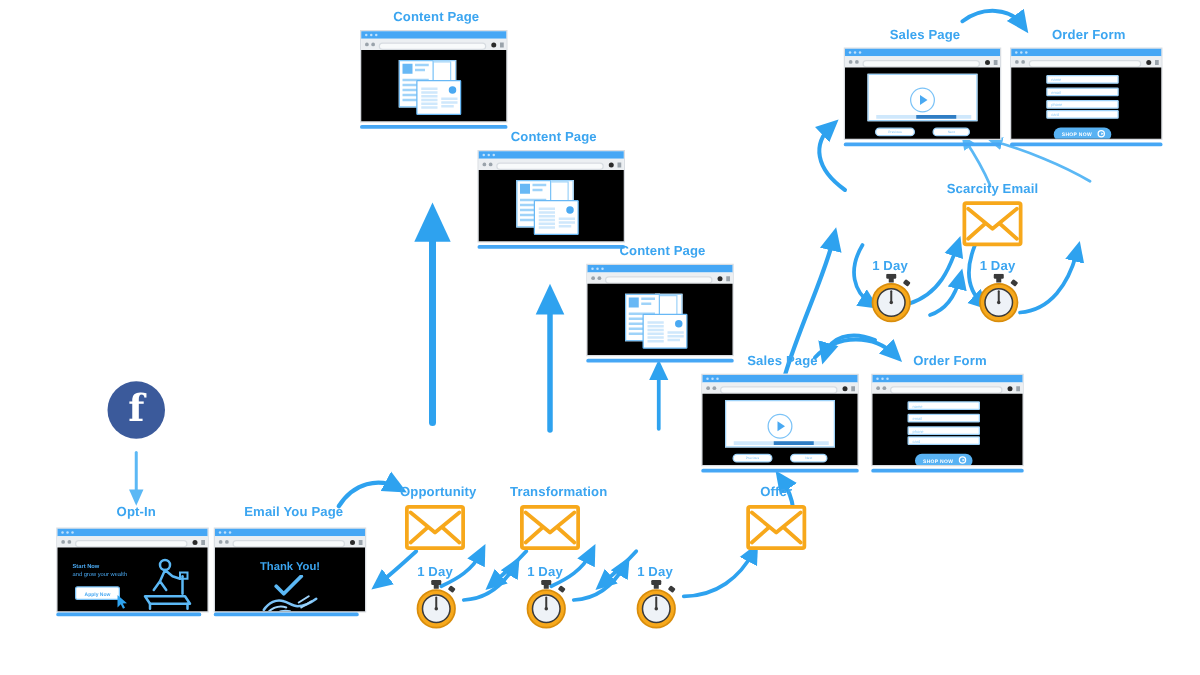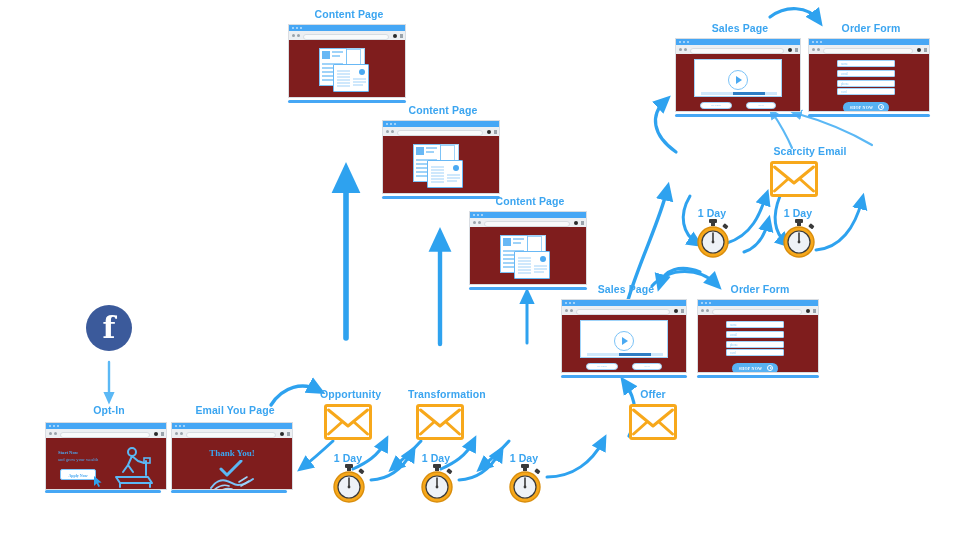--- a/index.html
+++ b/index.html
@@ -23,21 +23,21 @@
   .win .tbar i:nth-child(2){left:7px;}
   .win .tbar i:nth-child(3){left:11px;}
   .win .nbar{height:9px;background:#eceff2;border-bottom:1px solid #dfe3e7;position:relative;}
   .win .nbar .dot{position:absolute;top:3px;width:3px;height:3px;border-radius:50%;background:#9aa3ab;}
   .win .nbar .dot.a{left:3px;}
   .win .nbar .dot.b{left:8px;}
   .win .nbar .url{position:absolute;left:14px;right:16px;top:2.5px;height:4.5px;
        background:#f8fafb;border:1px solid #d7dce1;border-radius:3px;}
   .win .nbar .g1{position:absolute;right:8px;top:2.5px;width:4px;height:4px;border-radius:50%;background:#2b2b2b;}
   .win .nbar .g2{position:absolute;right:2px;top:2.5px;width:3.5px;height:4px;background:#9aa3ab;}
-  .win .body{position:absolute;left:0;right:0;top:15px;bottom:0;background:#7f1d1d;overflow:hidden;font-family:Liberation Serif, serif;}
+  .win .body{position:absolute;left:0;right:0;top:15px;bottom:0;background:#000000;overflow:hidden;}
   .shadowbar{position:absolute;height:2.5px;background:#46a7f5;border-radius:2px;}
 
   
   .docart{position:absolute;}
   .pg{position:absolute;background:#fff;border:1.6px solid #7cc3f7;box-sizing:border-box;}
   .pg.b1{border-color:#9fd3f9;}
   .sq{position:absolute;background:#68b8f5;}
   .ln{position:absolute;height:1.6px;background:#9fd3f9;}
   .card{position:absolute;background:#fff;border:1.6px solid #68b8f5;box-sizing:border-box;border-radius:1px;}
   .cbar{position:absolute;height:2px;background:#cfe8fc;}
@@ -283,21 +283,21 @@
       <rect x="20" y="3" width="4" height="4" fill="#3a3a3a"></rect>
       <rect x="32" y="5" width="5" height="4" rx="1" fill="#3a3a3a" transform="rotate(38 34 7)"></rect>
       <circle cx="22" cy="23" r="15" fill="#f7a81b"></circle>
       <circle cx="22" cy="23" r="15" fill="none" stroke="#d98d0c" stroke-width="1.4"></circle>
       <circle cx="22" cy="23" r="11" fill="#eef2f7" stroke="#3a3a3a" stroke-width="1.2"></circle>
       <path d="M22,23 L22,14" stroke="#3a3a3a" stroke-width="1.6" stroke-linecap="round"></path>
       <circle cx="22" cy="23" r="1.4" fill="#3a3a3a"></circle>
     </svg>
   </div>
 
-  <div class="node" style="left:626px;top:388px;width:54px;height:58px;">
+  <div class="node" style="left:594px;top:388px;width:54px;height:58px;">
     <div class="cap" style="top:0;">Offer</div>
     <div class="env" style="left:3px;top:16px;width:48px;height:36px;">
       <div class="box"></div>
       <svg width="48" height="36">
           <path d="M4.5,6 L24,22 L43.5,6" fill="none" stroke="#f7a81b" stroke-width="3" stroke-linecap="round" stroke-linejoin="round"></path>
           <path d="M4.5,30 L18,18 M43.5,30 L30,18" fill="none" stroke="#f7a81b" stroke-width="3" stroke-linecap="round"></path>
         </svg>
     </div>
   </div>
 
@@ -518,21 +518,21 @@
       <rect x="32" y="5" width="5" height="4" rx="1" fill="#3a3a3a" transform="rotate(38 34 7)"></rect>
       <circle cx="22" cy="23" r="15" fill="#f7a81b"></circle>
       <circle cx="22" cy="23" r="15" fill="none" stroke="#d98d0c" stroke-width="1.4"></circle>
       <circle cx="22" cy="23" r="11" fill="#eef2f7" stroke="#3a3a3a" stroke-width="1.2"></circle>
       <path d="M22,23 L22,14" stroke="#3a3a3a" stroke-width="1.6" stroke-linecap="round"></path>
       <circle cx="22" cy="23" r="1.4" fill="#3a3a3a"></circle>
     </svg>
   </div>
 
   <div class="node" style="left:757px;top:145px;width:74px;height:58px;">
-    <div class="cap" style="top:0;margin-left:16px;">Scarcity Email</div>
+    <div class="cap" style="top:0;">Scarcity Email</div>
     <div class="env" style="left:13px;top:16px;width:48px;height:36px;">
       <div class="box"></div>
       <svg width="48" height="36">
           <path d="M4.5,6 L24,22 L43.5,6" fill="none" stroke="#f7a81b" stroke-width="3" stroke-linecap="round" stroke-linejoin="round"></path>
           <path d="M4.5,30 L18,18 M43.5,30 L30,18" fill="none" stroke="#f7a81b" stroke-width="3" stroke-linecap="round"></path>
         </svg>
     </div>
   </div>
 
   <div class="node" style="left:772px;top:207px;width:52px;height:52px;">

